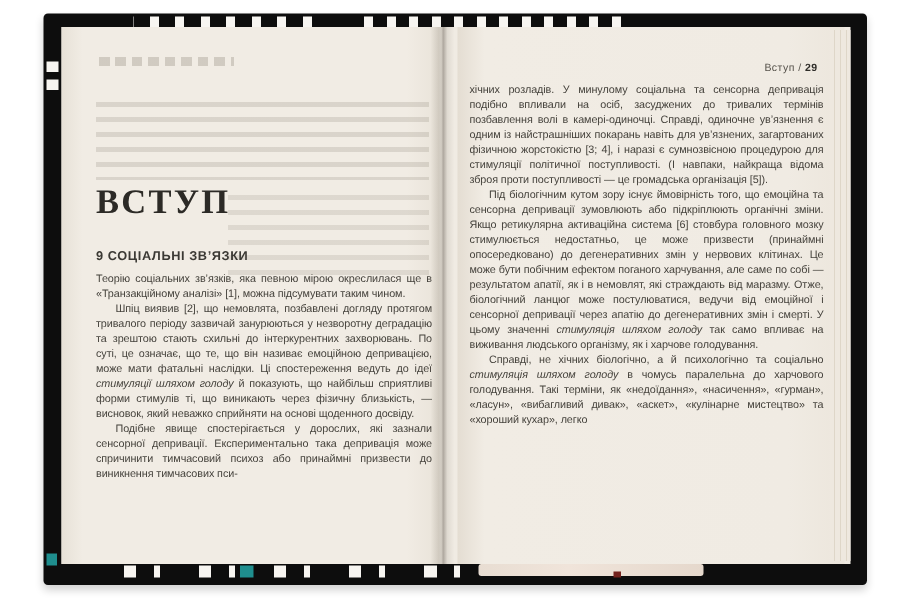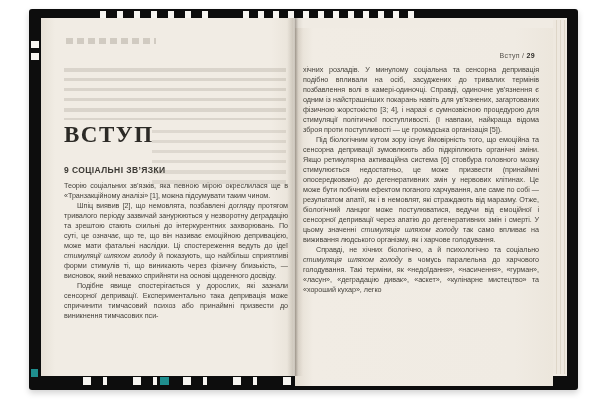--- a/index.html
+++ b/index.html
@@ -21,22 +21,22 @@
   .teal-sq.left1{left:2px;top:360px;width:7px;height:8px;}
   .white-dash-left{position:absolute;left:2px;width:8px;height:7px;background:#f7f5f1;}
   .red-dot{position:absolute;left:380px;top:372px;width:5px;height:4px;background:#73221d;}
   .edge-light{position:absolute;left:290px;top:367px;width:150px;height:8px;
       background:linear-gradient(90deg,#e8ddd2,#f0e4da 40%,#e5d8cc);border-radius:2px;}
   
   .pages{position:absolute;left:12px;top:9px;width:526px;height:358px;background:#f0ebe3;}
   .page{position:absolute;top:0;height:358px;background:#f0ebe3;}
   .page-left{left:0;width:252px;
       background:linear-gradient(90deg,#e7e1d7 0,#f1ece4 14px,#f1ece4 230px,#e9e3d9 100%);}
-  .page-right{left:254px;width:258px;
-      background:linear-gradient(90deg,#e4ddd2 0,#f1ece4 18px,#f0ebe3 220px,#ece6dc 100%);margin-top:10px;}
+  .page-right{left:264px;width:258px;
+      background:linear-gradient(90deg,#e4ddd2 0,#f1ece4 18px,#f0ebe3 220px,#ece6dc 100%);}
   .fore-edge{position:absolute;left:512px;top:2px;width:14px;height:354px;
       background:repeating-linear-gradient(90deg,#eee8df 0 3px,#ded6c8 3px 4px);}
   .gutter{position:absolute;left:246px;top:0;width:16px;height:358px;
       background:linear-gradient(90deg,rgba(80,70,55,0) 0,rgba(80,70,55,0.22) 48%,rgba(60,50,40,0.38) 52%,rgba(80,70,55,0.10) 70%,rgba(80,70,55,0) 100%);}
   
   .lp-inner{position:absolute;left:23px;top:0;width:224px;height:358px;}
   .ghost-header{position:absolute;left:2px;top:20px;width:90px;height:6px;
       background:repeating-linear-gradient(90deg,rgba(125,118,105,0.28) 0 7px,transparent 7px 11px);
       filter:blur(0.4px);}
   .ghost-block{position:absolute;left:0;width:222px;
@@ -93,21 +93,21 @@
           </div>
       </div>
     </div>
 
     <div class="page page-right">
       <div class="rp-inner">
         <div class="rp-header"><span>Вступ</span> <span>/</span> <b>29</b></div>
         <div class="rp-body bodytext">
             <p><span>хічних розладів. У минулому соціальна та сенсорна депривація подібно впливали на осіб, засуджених до тривалих термінів позбавлення волі в камері-одиночці. Справді, одиночне ув’язнення є одним із найстрашніших покарань навіть для ув’язнених, загартованих фізичною жорстокістю [3; 4], і наразі є сумнозвісною процедурою для стимуляції політичної поступливості. (І навпаки, найкраща відома зброя проти поступливості — це громадська організація [5]).</span></p>
             <p class="indent"><span>Під біологічним кутом зору існує ймовірність того, що емоційна та сенсорна депривації зумовлюють або підкріплюють органічні зміни. Якщо ретикулярна активаційна система [6] стовбура головного мозку стимулюється недостатньо, це може призвести (принаймні опосередковано) до дегенеративних змін у нервових клітинах. Це може бути побічним ефектом поганого харчування, але саме по собі — результатом апатії, як і в немовлят, які страждають від маразму. Отже, біологічний ланцюг може постулюватися, ведучи від емоційної і сенсорної депривації через апатію до дегенеративних змін і смерті. У цьому значенні </span><span class="it">стимуляція шляхом голоду</span><span> так само впливає на виживання людського організму, як і харчове голодування.</span></p>
-            <p class="indent"><span>Справді, не хічних біологічно, а й психологічно та соціально </span><span class="it">стимуляція шляхом голоду</span><span> в чомусь паралельна до харчового голодування. Такі терміни, як «недоїдання», «насичення», «гурман», «ласун», «деградацію дивак», «аскет», «кулінарне мистецтво» та «хороший кухар», легко</span></p>
+            <p class="indent"><span>Справді, не хічних біологічно, а й психологічно та соціально </span><span class="it">стимуляція шляхом голоду</span><span> в чомусь паралельна до харчового голодування. Такі терміни, як «недоїдання», «насичення», «гурман», «ласун», «вибагливий дивак», «аскет», «кулінарне мистецтво» та «хороший кухар», легко</span></p>
           </div>
       </div>
     </div>
 
     <div class="fore-edge"></div>
     <div class="gutter"></div>
   </div>
 </div>
 
 </body></html>

